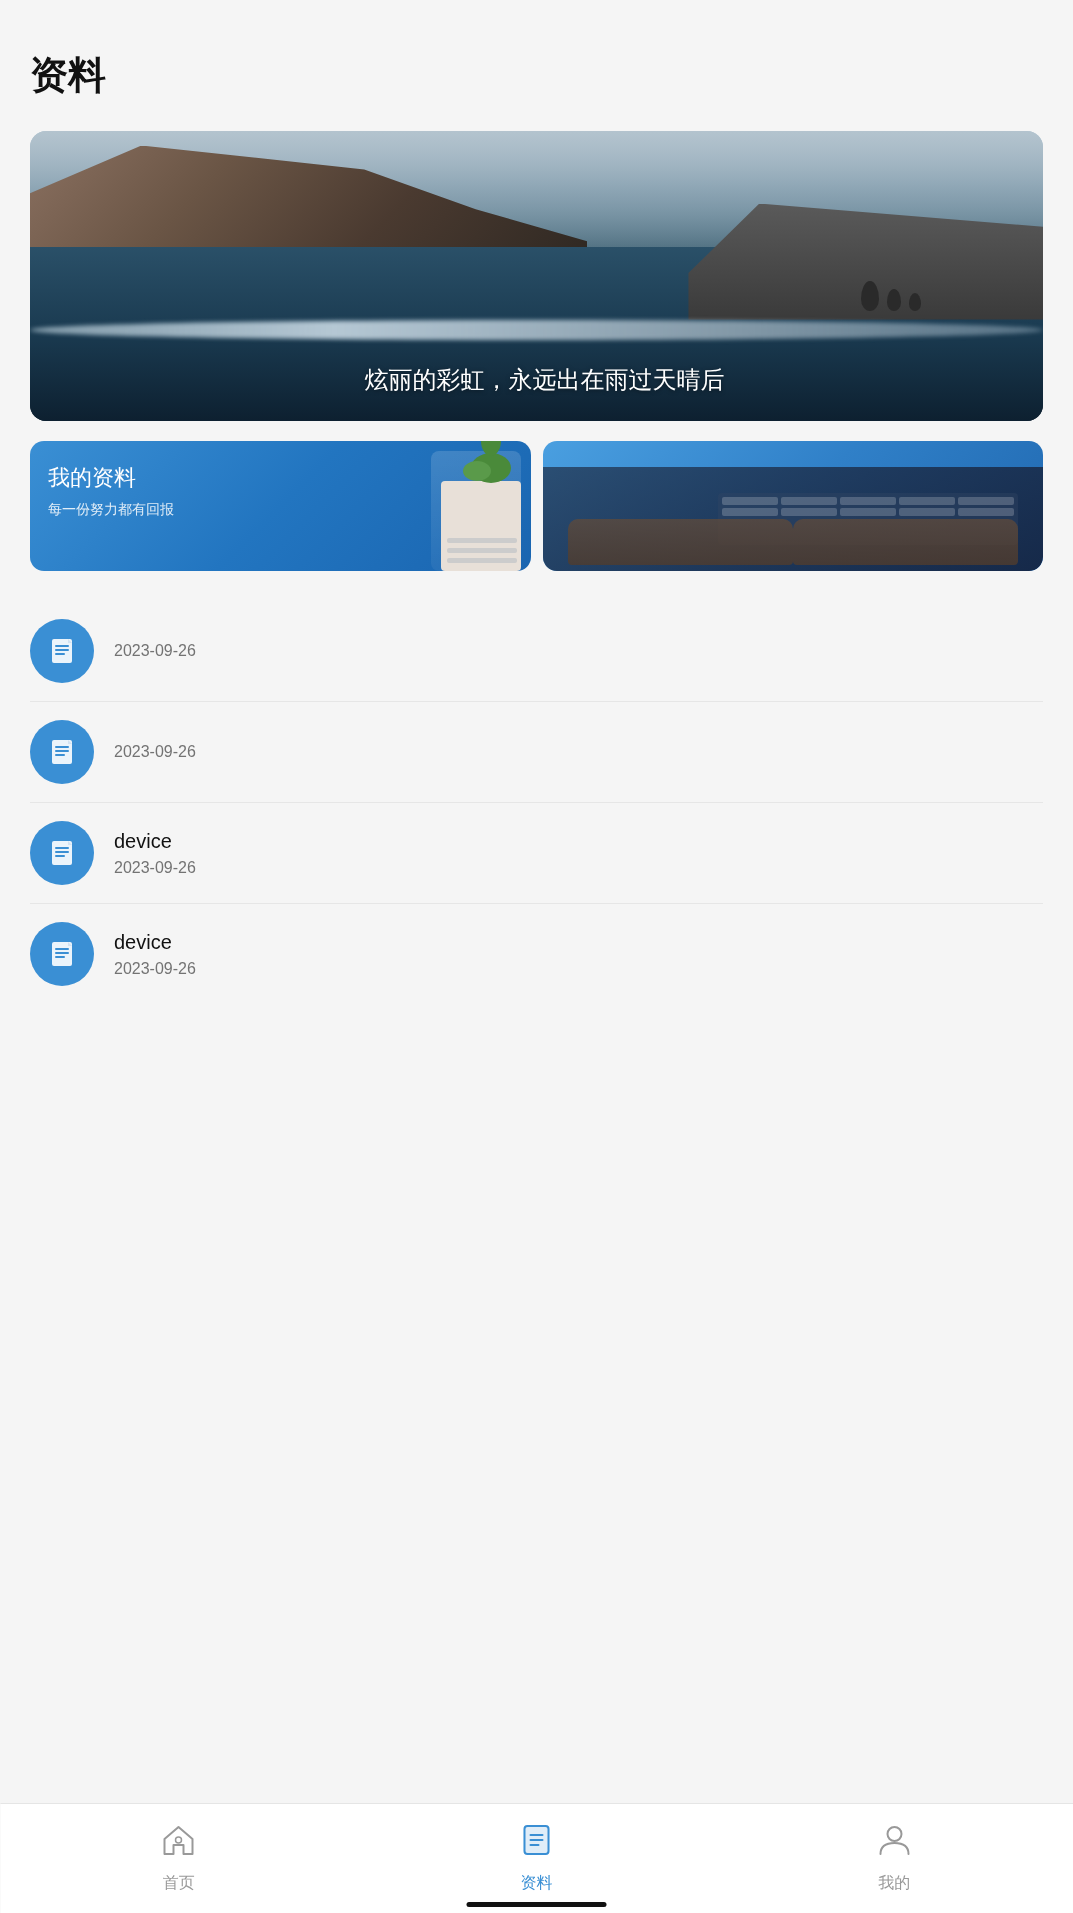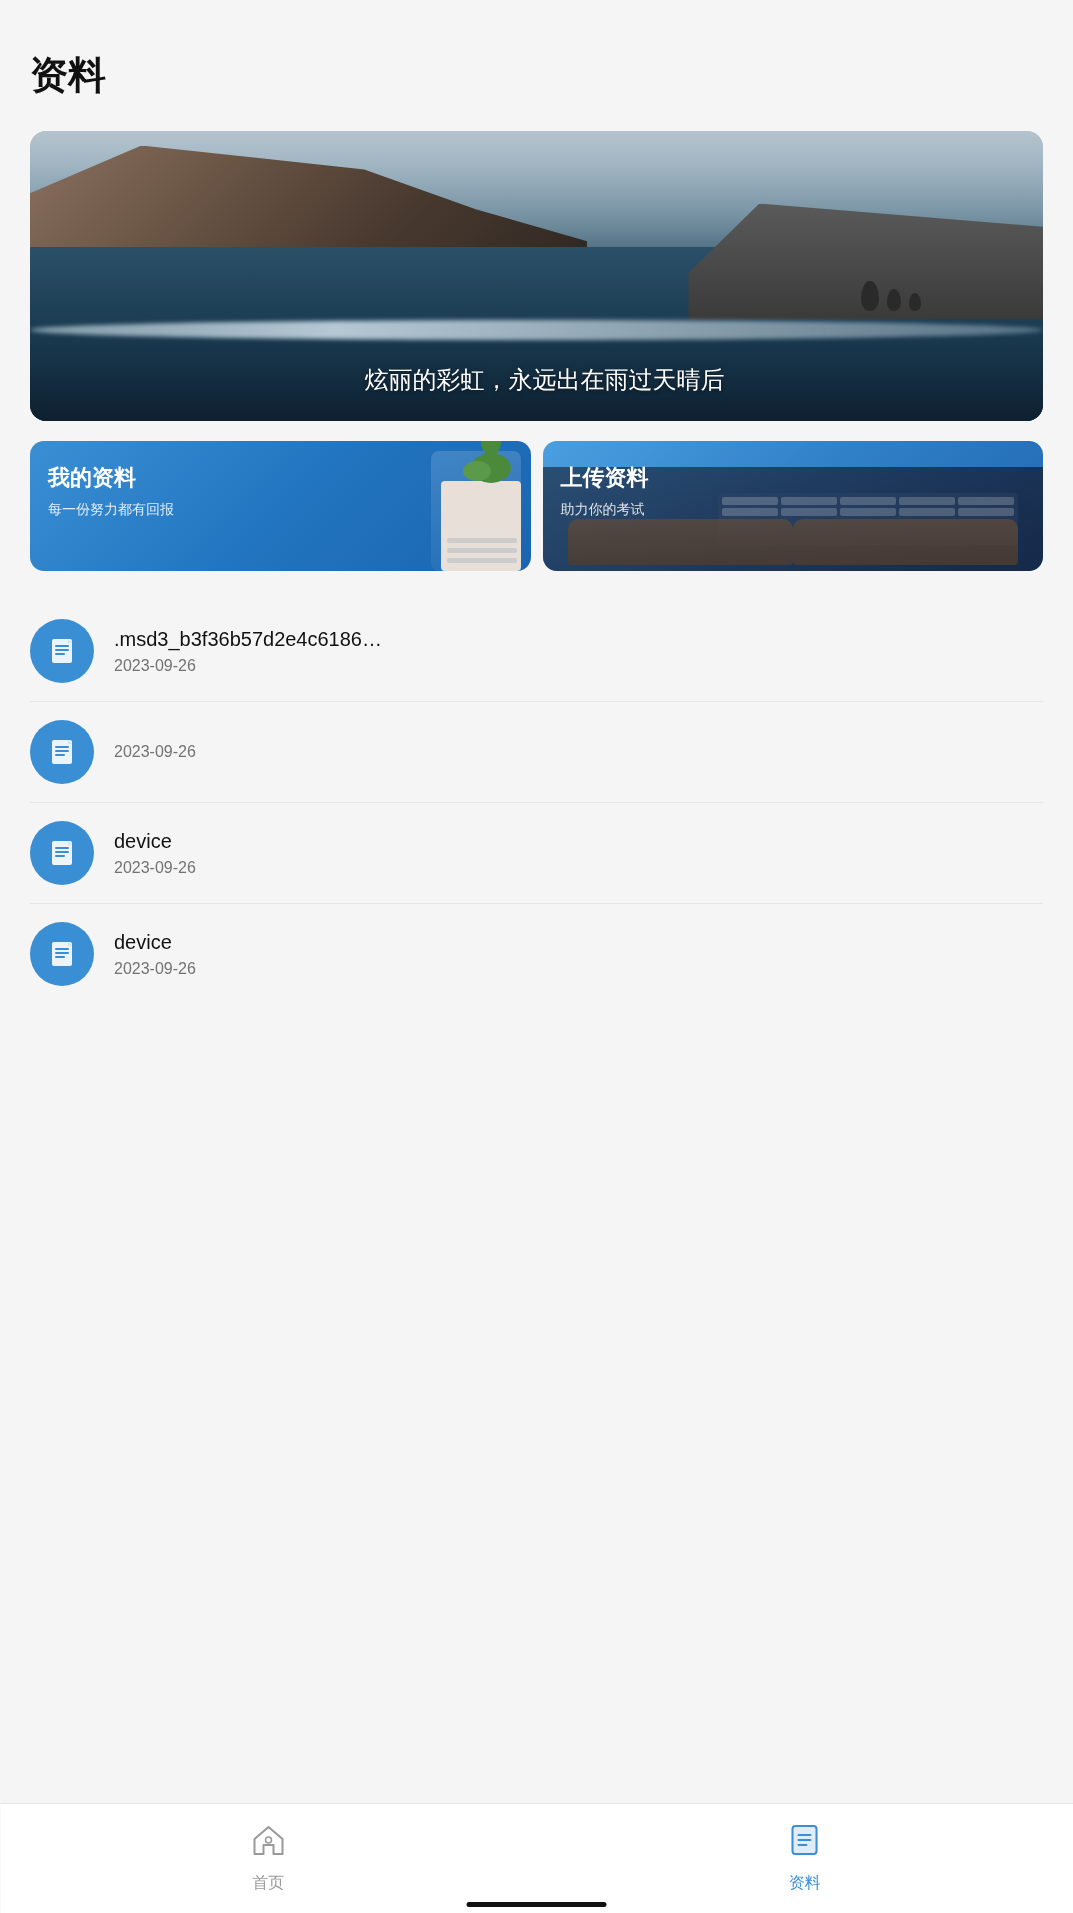--- a/index.html
+++ b/index.html
@@ -182,21 +182,21 @@
     .quick-card-content {
       position: absolute;
       top: 0;
       left: 0;
       padding: 22px 18px;
       z-index: 2;
     }
 
     .quick-card-title {
       font-size: 22px;
-      font-weight: 700;
+      font-weight: 400;
       color: white;
       margin-bottom: 8px;
     }
 
     .quick-card-subtitle {
       font-size: 14px;
       color: rgba(255,255,255,0.85);
     }
 
     
@@ -369,41 +369,36 @@
             <div style="height:8px;background:rgba(255,255,255,0.2);border-radius:2px;"></div>
             <div style="height:8px;background:rgba(255,255,255,0.2);border-radius:2px;"></div>
             <div style="height:8px;background:rgba(255,255,255,0.2);border-radius:2px;"></div>
             <div style="height:8px;background:rgba(255,255,255,0.2);border-radius:2px;"></div>
           </div>
         </div>
 
         <div style="position:absolute;bottom:5%;right:5%;width:45%;height:35%;background:linear-gradient(180deg,rgba(100,75,55,0.7) 0%,rgba(80,60,45,0.8) 100%);border-radius:10px 10px 4px 4px;"></div>
         <div style="position:absolute;bottom:5%;right:50%;width:45%;height:35%;background:linear-gradient(180deg,rgba(100,75,55,0.7) 0%,rgba(80,60,45,0.8) 100%);border-radius:10px 10px 4px 4px;"></div>
       </div>
-      <div class="quick-card-content">
-        <div class="quick-card-title">上传资料</div>
-        <div class="quick-card-subtitle">助力你的考试</div>
-      </div>
     </div>
   </div>
 
   <div class="file-list">
 
     <div class="file-item">
       <div class="file-icon-wrap">
         <svg width="32" height="32" viewBox="0 0 32 32" fill="none">
           <rect x="6" y="4" width="20" height="24" rx="2" fill="white" opacity="0.9"></rect>
           <rect x="9" y="10" width="14" height="2" rx="1" fill="#3a8fd4"></rect>
           <rect x="9" y="14" width="14" height="2" rx="1" fill="#3a8fd4"></rect>
           <rect x="9" y="18" width="10" height="2" rx="1" fill="#3a8fd4"></rect>
           <path d="M22 4L26 8H22V4Z" fill="rgba(200,220,240,0.7)"></path>
         </svg>
       </div>
       <div class="file-info">
-        <div class="file-name">.msd3_b3f36b57d2e4c6186…</div>
         <div class="file-date">2023-09-26</div>
       </div>
     </div>
 
     <div class="file-item">
       <div class="file-icon-wrap">
         <svg width="32" height="32" viewBox="0 0 32 32" fill="none">
           <rect x="6" y="4" width="20" height="24" rx="2" fill="white" opacity="0.9"></rect>
           <rect x="9" y="10" width="14" height="2" rx="1" fill="#3a8fd4"></rect>
           <rect x="9" y="14" width="14" height="2" rx="1" fill="#3a8fd4"></rect>
@@ -470,17 +465,26 @@
           <rect x="7" y="5" width="24" height="28" rx="3" stroke="#3a8fd4" stroke-width="2" fill="#3a8fd4" opacity="0.15"></rect>
           <rect x="7" y="5" width="24" height="28" rx="3" stroke="#3a8fd4" stroke-width="2" fill="none"></rect>
           <rect x="12" y="13" width="14" height="2" rx="1" fill="#3a8fd4"></rect>
           <rect x="12" y="18" width="14" height="2" rx="1" fill="#3a8fd4"></rect>
           <rect x="12" y="23" width="10" height="2" rx="1" fill="#3a8fd4"></rect>
         </svg>
       </div>
       <span class="nav-label nav-label-active">资料</span>
     </div>
 
+    <div class="nav-item">
+      <div class="nav-icon">
+        <svg width="38" height="38" viewBox="0 0 38 38" fill="none">
+          <circle cx="19" cy="13" r="7" stroke="#999" stroke-width="2" fill="none"></circle>
+          <path d="M5 33C5 26 10 22 19 22C28 22 33 26 33 33" stroke="#999" stroke-width="2" stroke-linecap="round" fill="none"></path>
+        </svg>
+      </div>
+      <span class="nav-label">我的</span>
+    </div>
 
     <div class="bottom-indicator"></div>
   </nav>
 
 </div>
 
 </body></html>

